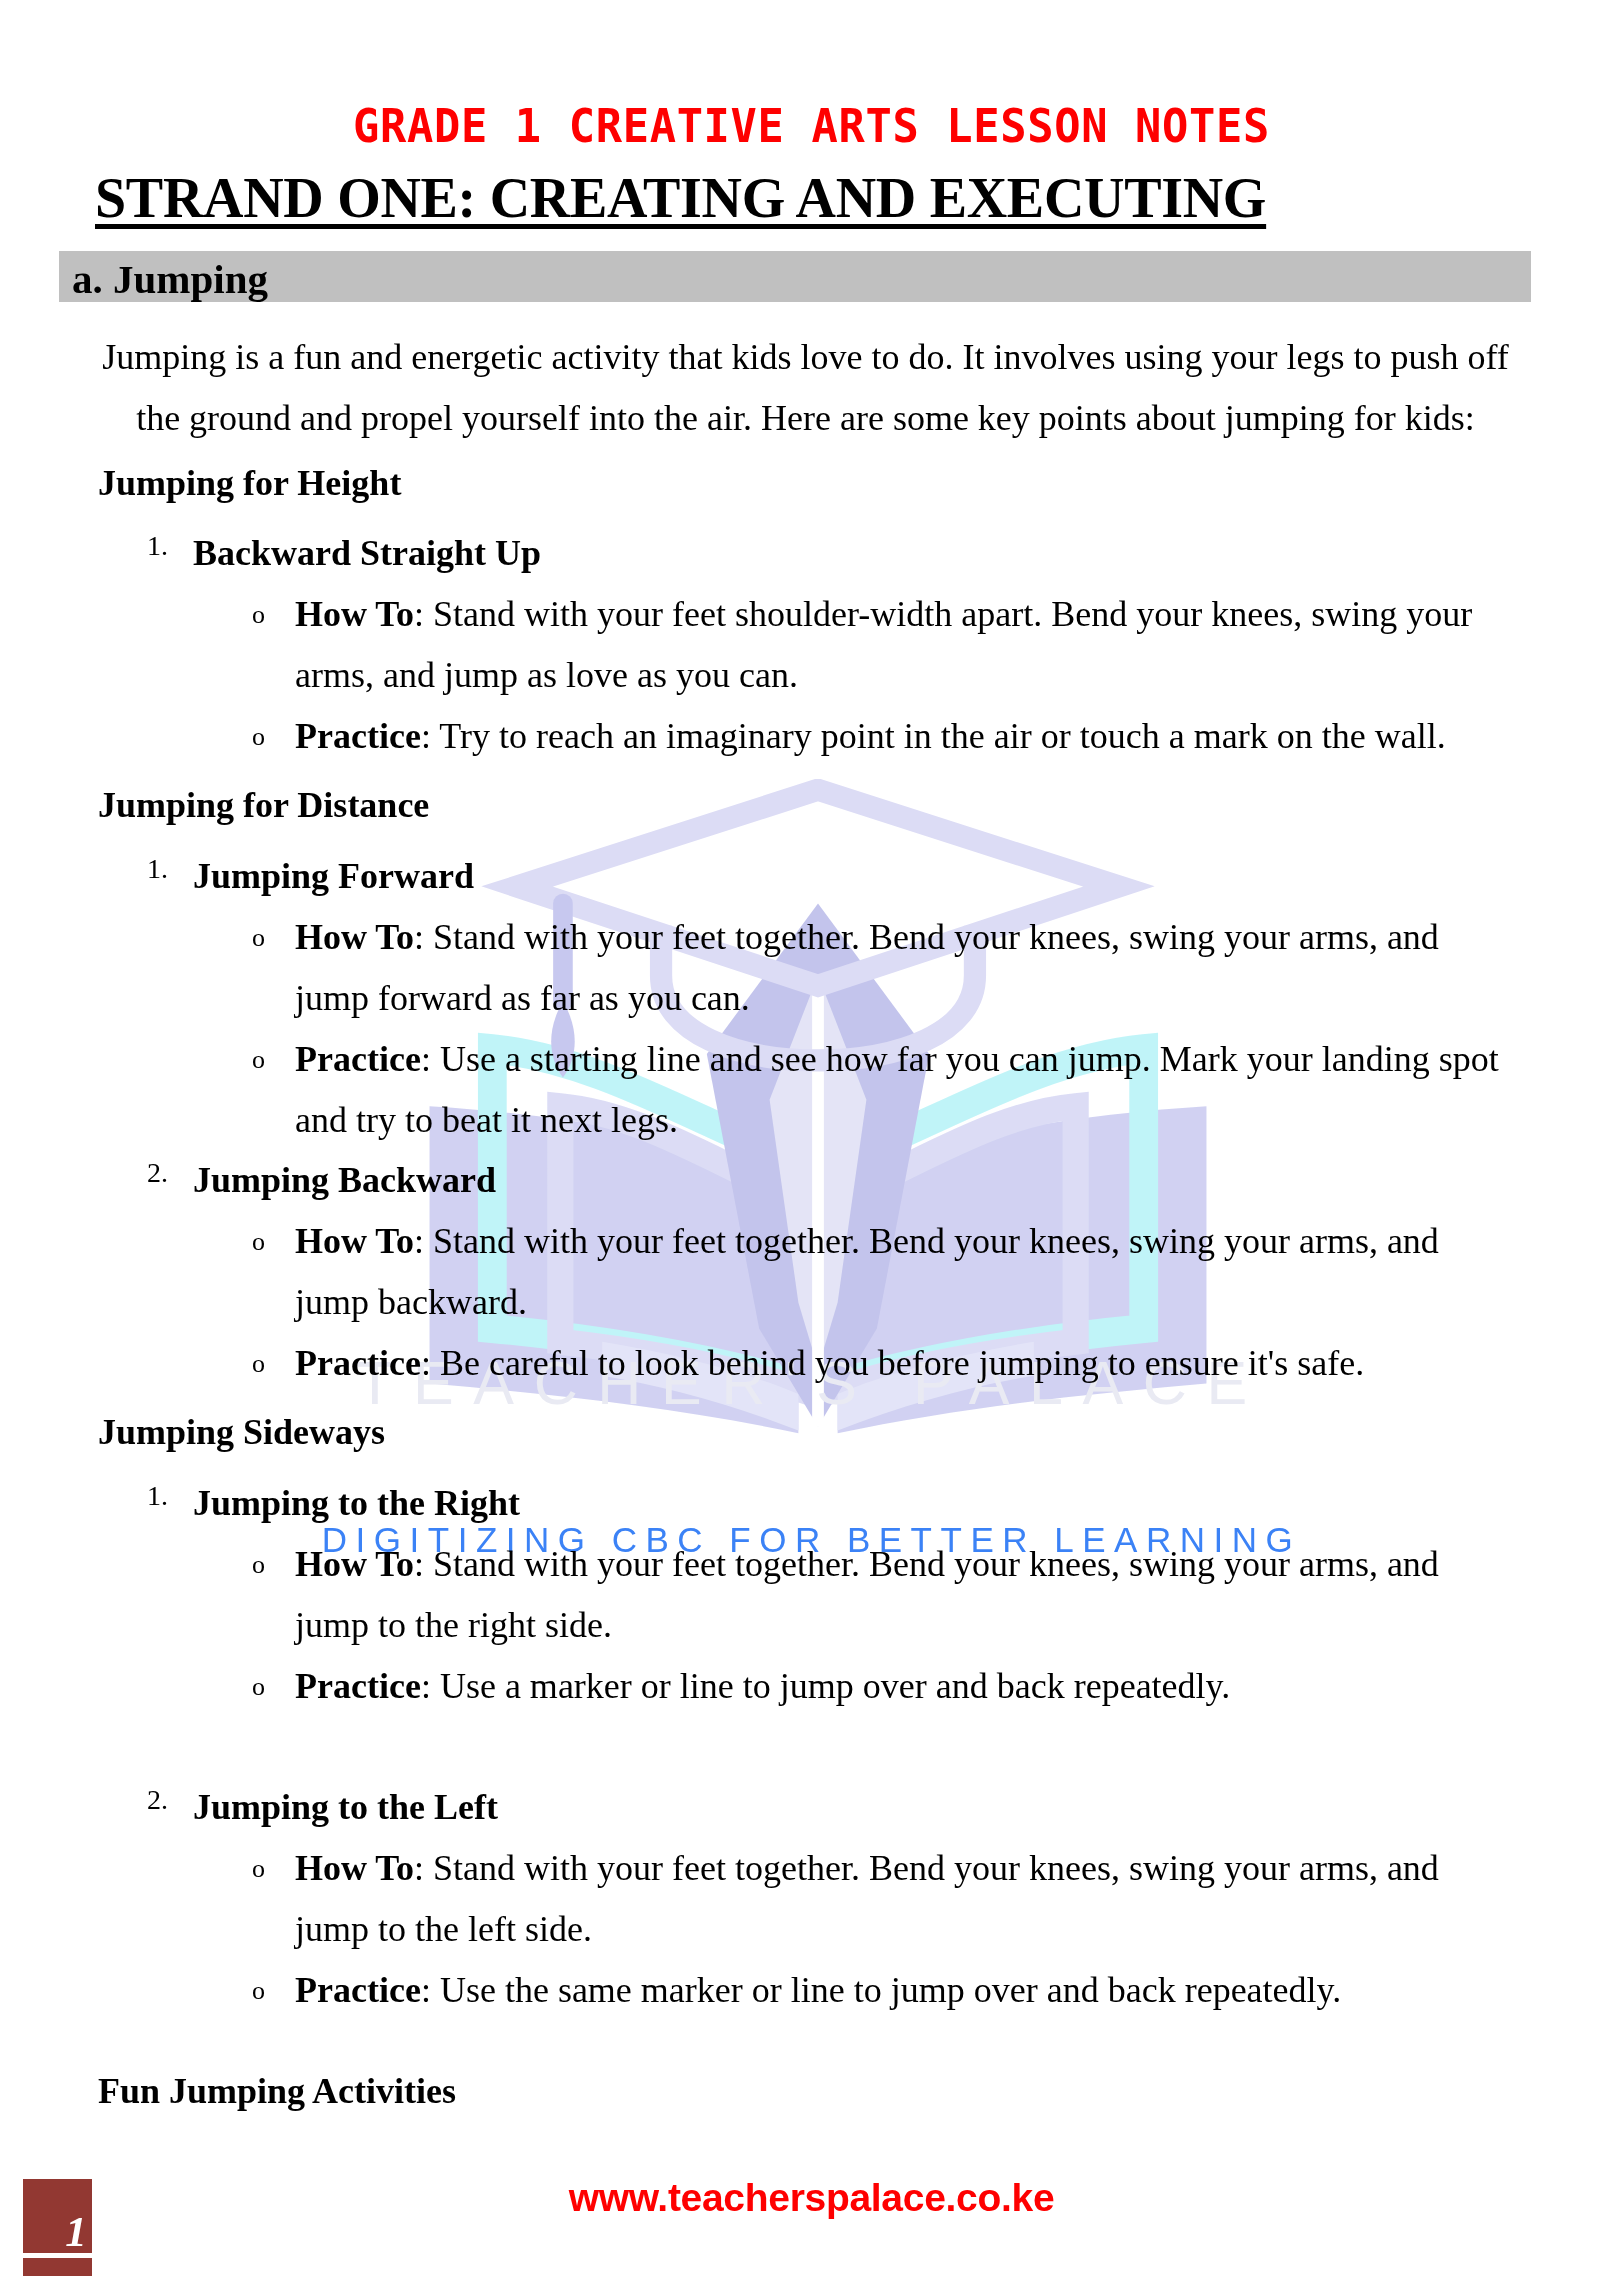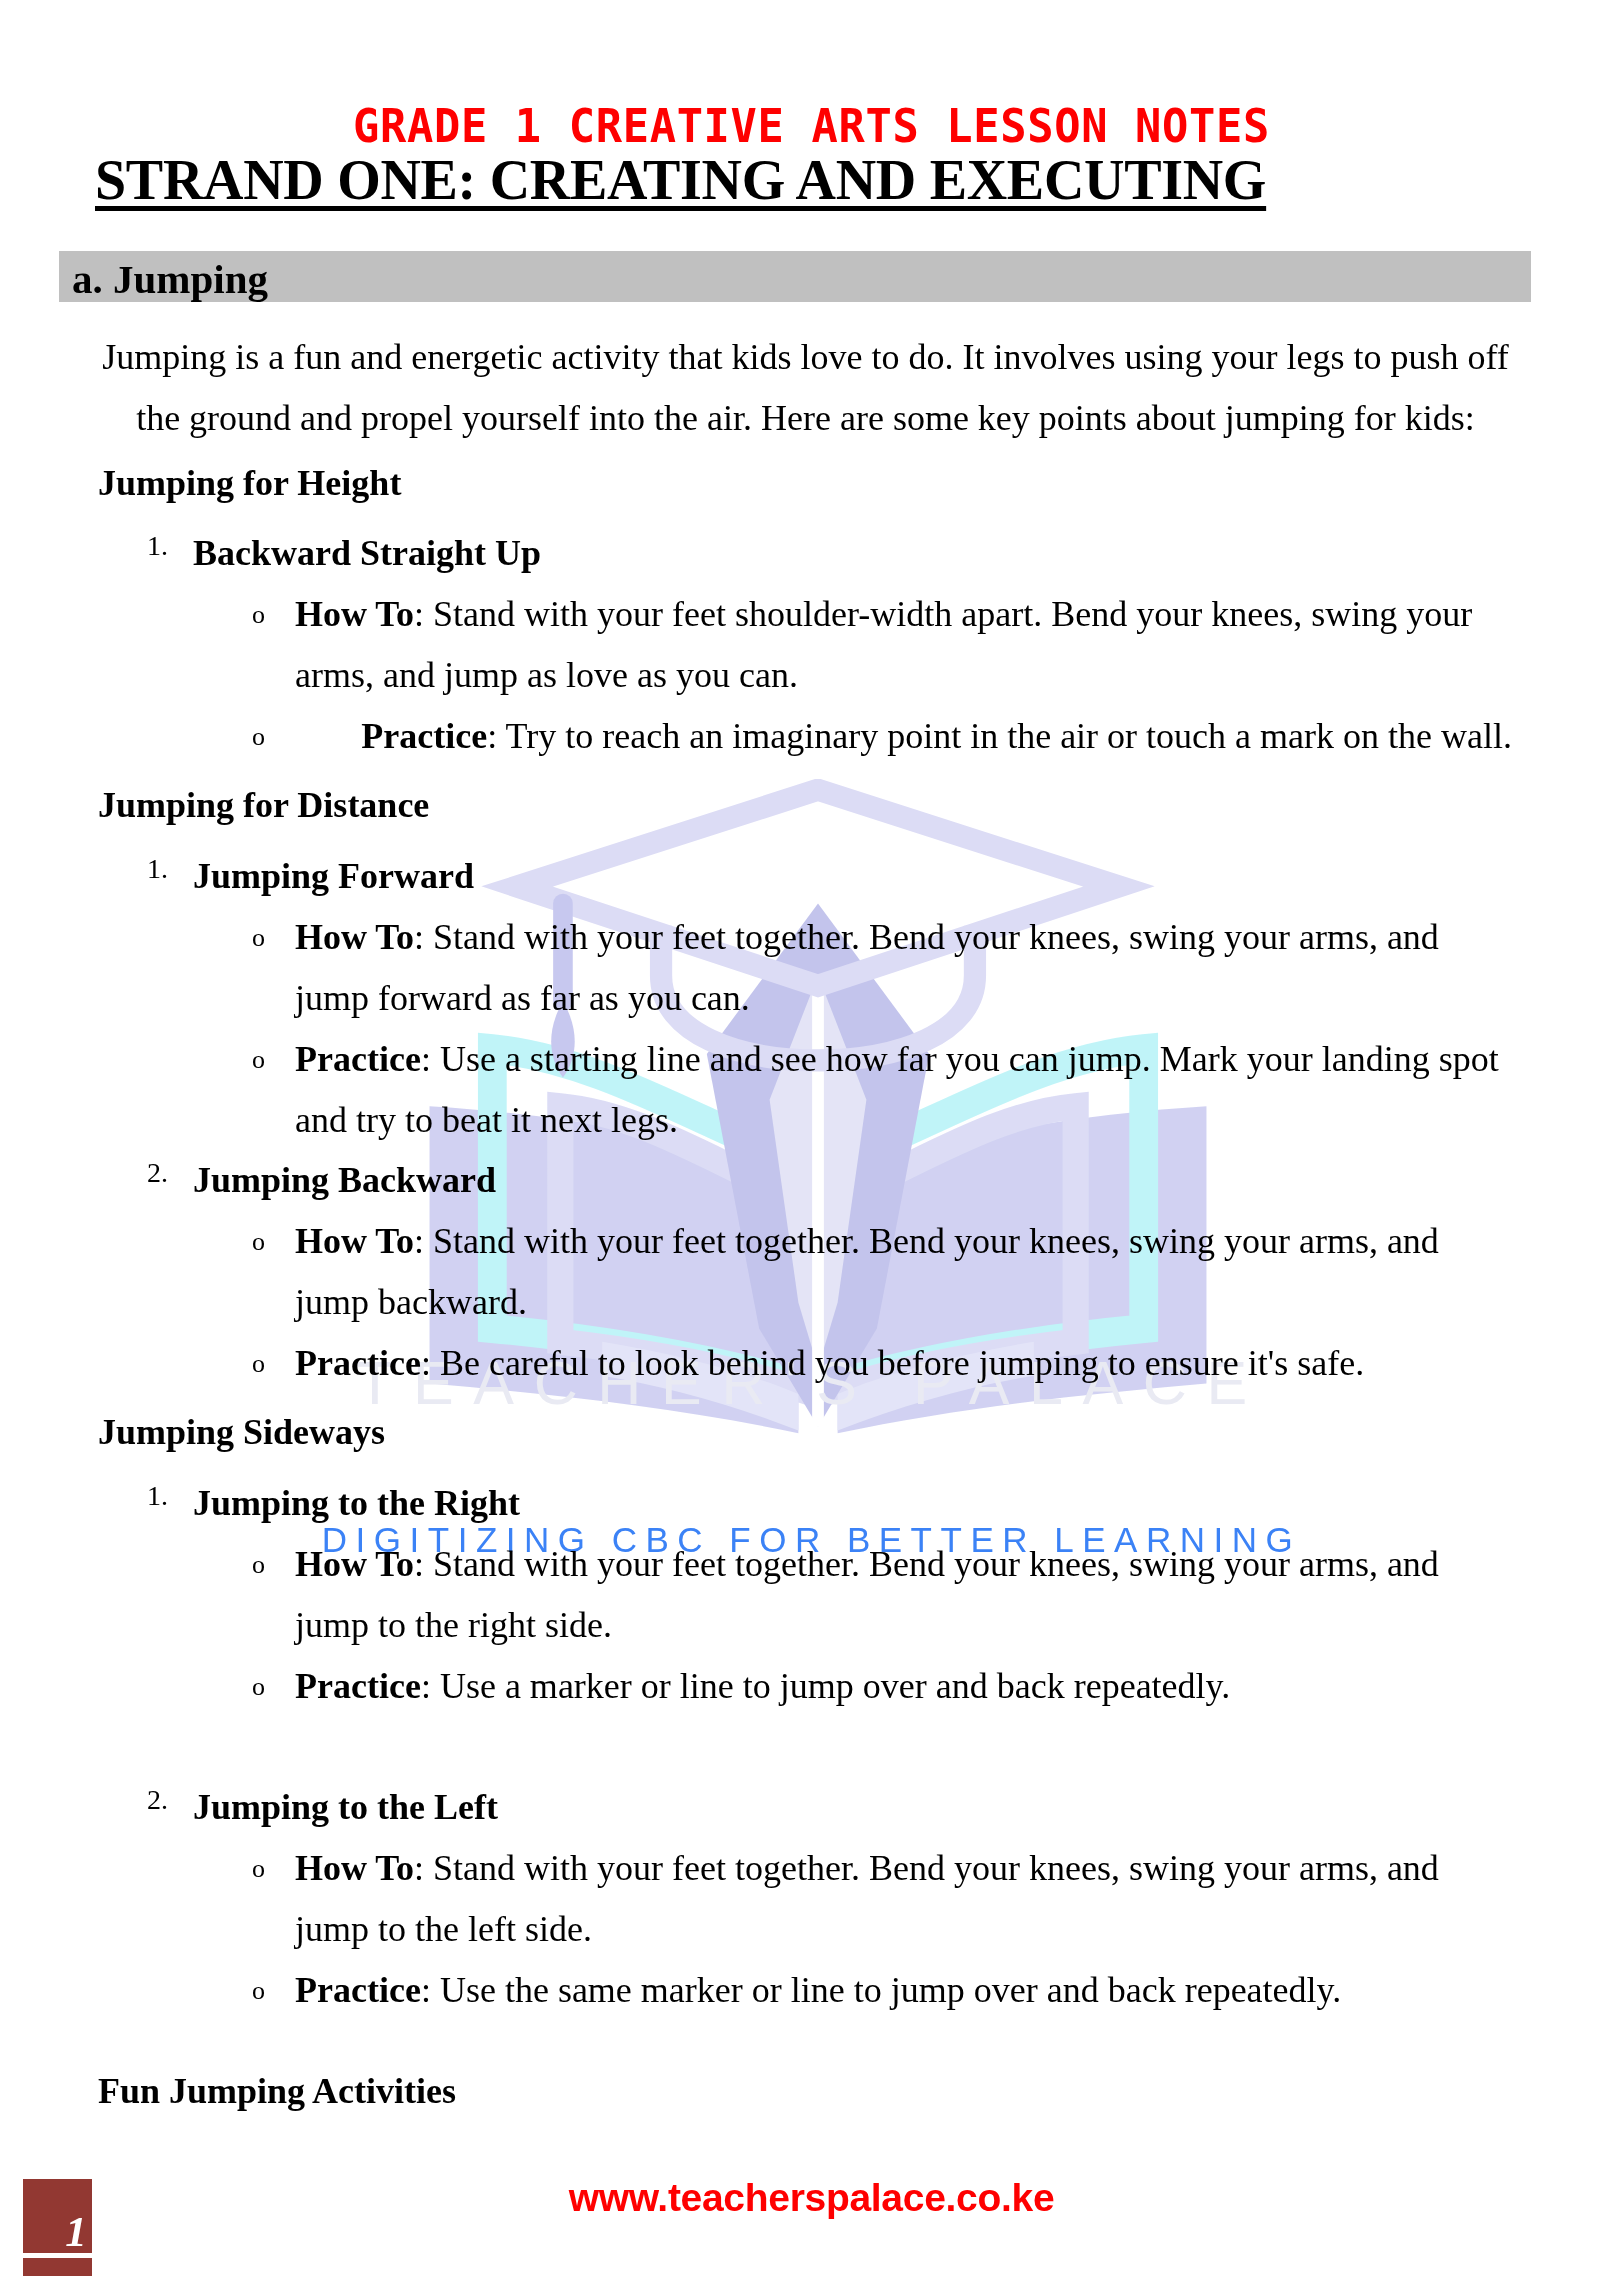--- a/index.html
+++ b/index.html
@@ -70,21 +70,21 @@
     font-weight: bold;
     font-size: 47px;
     letter-spacing: 0.7px;
     color: #fe0000;
     transform: scaleX(0.93);
   }
 
   #strand-heading {
     position: absolute;
     left: 95px;
-    top: 148px;
+    top: 166px;
     font-size: 56px;
     font-weight: bold;
     letter-spacing: -0.3px;
     text-decoration: underline;
     text-decoration-thickness: 4.6px;
     text-underline-offset: 6.5px;
     white-space: nowrap;
   }
 
   #section-bar {
@@ -246,21 +246,21 @@
 
   <div class="blk" style="left:252px; top:584px; width:1260px;">
     <span class="bullet-marker" style="left:0px; top:0px;">o</span>
     <div class="bullet-item" style="margin-left:43px;">
       <span class="b">How To</span><span>: Stand with your feet shoulder-width apart. Bend your knees, swing your arms, and jump as love as you can.</span>
     </div>
   </div>
 
   <div class="blk" style="left:252px; top:706px; width:1260px;">
     <span class="bullet-marker" style="left:0px; top:0px;">o</span>
-    <div class="bullet-item" style="margin-left:43px;text-align:right;">
+    <div class="bullet-item" style="margin-left:43px;">
       <span class="b">Practice</span><span>: Try to reach an imaginary point in the air or touch a mark on the wall.</span>
     </div>
   </div>
 
   <div class="blk sec-head" style="left:98px; top:775px;">Jumping for Distance</div>
 
   <div class="blk" style="left:147px; top:846px;">
     <span class="num-marker" style="left:0px; top:6.5px;">1.</span>
     <span class="num-item" style="margin-left:46px;">Jumping Forward</span>
   </div>

